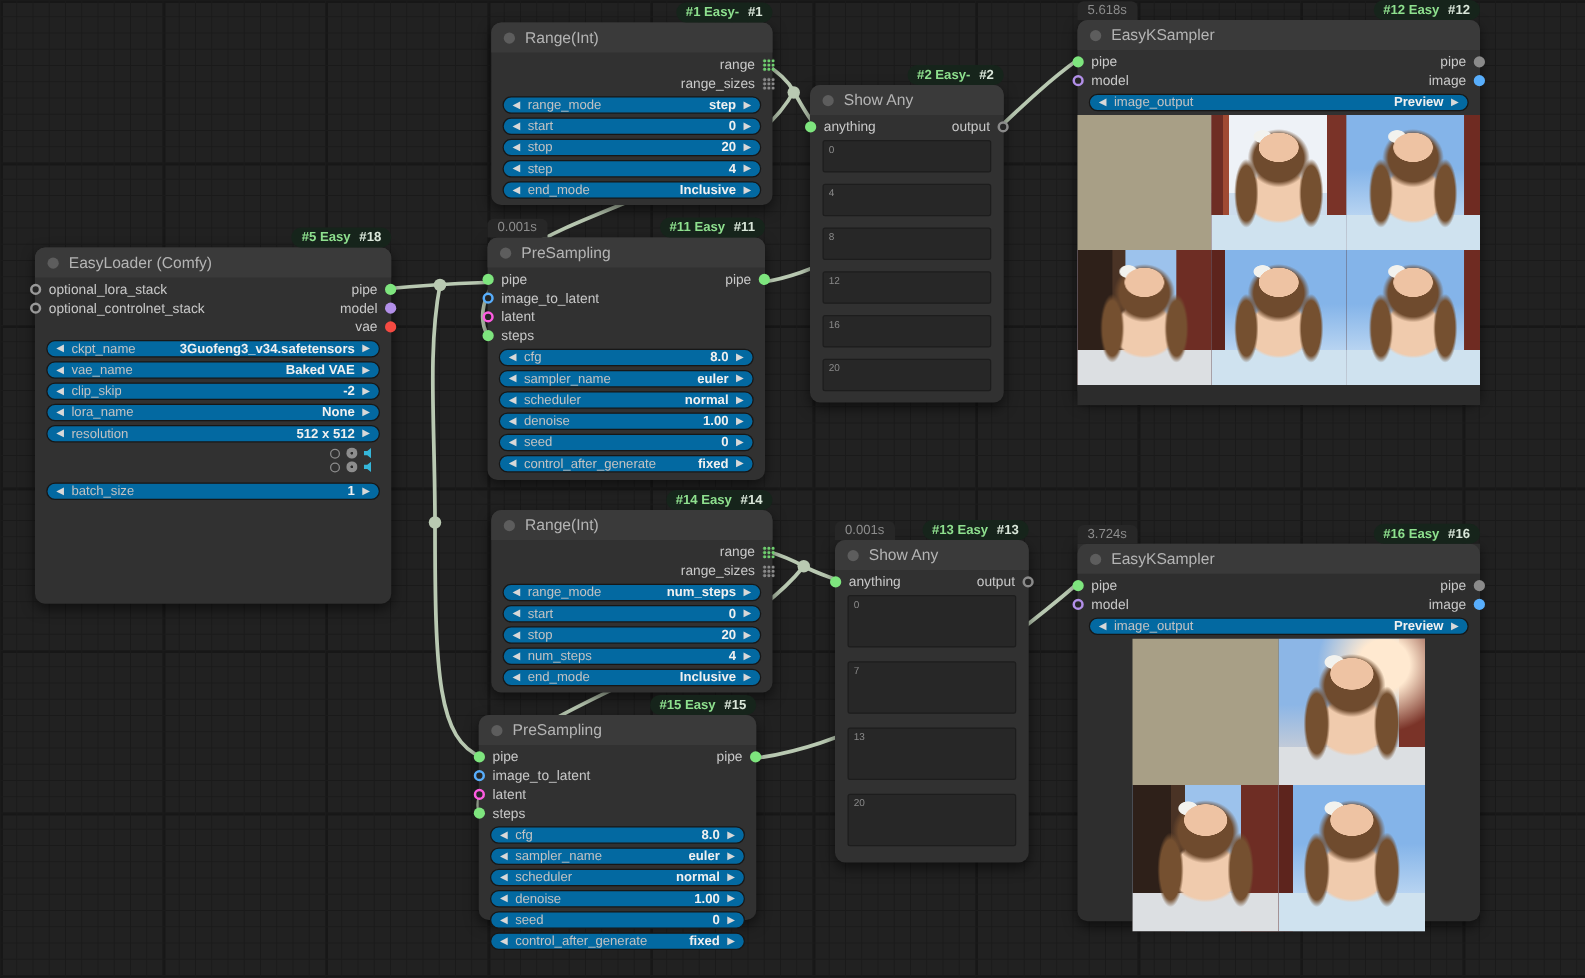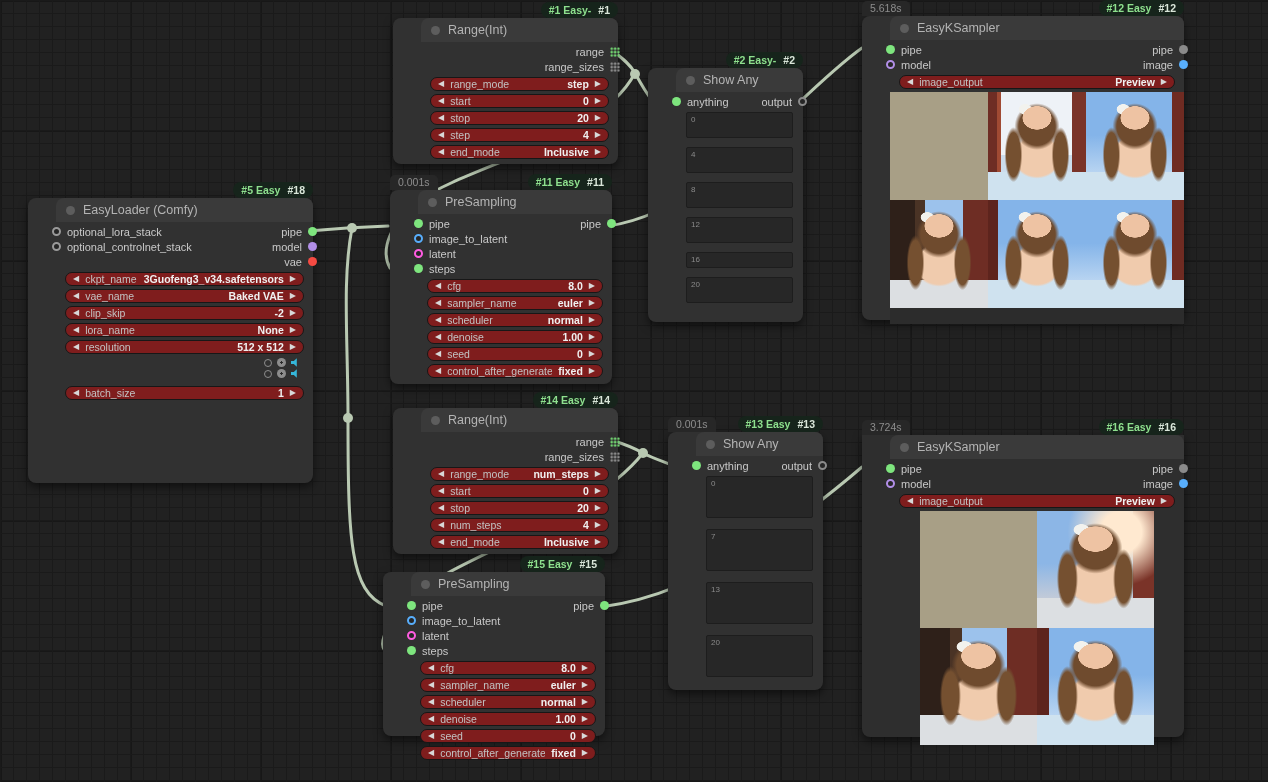--- a/index.html
+++ b/index.html
@@ -11,21 +11,21 @@
     background-image:
       linear-gradient(#1a1a1a 1px, transparent 1px),
       linear-gradient(90deg,#1a1a1a 1px, transparent 1px),
       linear-gradient(#171717 2px, transparent 2px),
       linear-gradient(90deg,#171717 2px, transparent 2px);
     background-size:13px 13px,13px 13px,130px 130px,130px 130px;
   }
   #wires { position:absolute; inset:0; z-index:1; }
   .node {
     position:absolute; z-index:2; background:#313131; border-radius:8px;
-    box-shadow:0 4px 10px rgba(0,0,0,.55); color:#c8c8c8; font-size:11px;padding-left:28px;
+    box-shadow:0 4px 10px rgba(0,0,0,.55); color:#c8c8c8; font-size:11px;
   }
   .nheader {
     height:24px; background:#3a3a3a; border-radius:8px 8px 0 0;
     display:flex; align-items:center; gap:8px; padding:0 10px;
     color:#b4b4b4; font-size:12.5px;
   }
   .cdot { width:9px; height:9px; border-radius:50%; background:#5d5d5d; flex:0 0 auto; }
   .idbadge {
     position:absolute; top:-16px; right:0; background:#16241b; color:#8ee08e;
     font-size:10.5px; font-weight:bold; padding:2px 8px; border-radius:9px;
@@ -50,21 +50,21 @@
   .ring-gray { border:2px solid #9a9a9a; background:#262626; }
   .ring-blue { border:2px solid #58aefc; background:#262626; }
   .ring-pink { border:2px solid #ff5ce1; background:#262626; }
   .ring-purple { border:2px solid #b28fe8; background:#262626; }
   .ring-g2 { border:2px solid #8a8a8a; background:#262626; }
   .grid-ic { width:10px; height:10px; flex:0 0 auto; margin-right:-7px;
     background-image:radial-gradient(circle, currentColor 1.1px, transparent 1.5px);
     background-size:3.4px 3.4px; }
   .gi-green { color:#6fd06f; } .gi-gray { color:#8a8a8a; }
   .pill {
-    height:14px; background:#7f1d1d; border:1px solid #171717; border-radius:8px;
+    height:14px; background:#0369a1; border:1px solid #171717; border-radius:8px;
     margin:3px 9px; display:flex; align-items:center; padding:0 7px; gap:6px;
     font-size:10.5px; color:#c2c2c2;
   }
   .arr { font-size:8px; color:#d8d8d8; line-height:1; flex:0 0 auto; }
   .arr-l::before { content:"◀"; } .arr-r::before { content:"▶"; }
   .plabel { flex:0 1 auto; overflow:hidden; white-space:nowrap; }
   .pvalue { margin-left:auto; color:#f0f0f0; font-weight:bold; white-space:nowrap; }
   .sabox {
     background:#272727; border:1px solid #1d1d1d; border-radius:2px;
     margin:0 10px 9px; padding:2px 4px; font-size:8px; color:#8a8a8a;
@@ -217,21 +217,21 @@
       </span>
     <span class="sr">
         <span>output</span>
         <span class="d out ring-g2"></span>
       </span>
   </div>
   <div class="sabox" style="height:26px">0</div>
   <div class="sabox" style="height:26px">4</div>
   <div class="sabox" style="height:26px">8</div>
   <div class="sabox" style="height:26px">12</div>
-  <div class="sabox" style="height:16px">16</div>
+  <div class="sabox" style="height:26px">16</div>
   <div class="sabox" style="height:26px">20</div>
 </div>
 
 <div class="node" style="left:862px;top:16px;width:322px;height:304px">
   <div class="timebadge">5.618s</div>
   <div class="idbadge">
       <span>#12 Easy</span>
       <span class="b2">#12</span>
     </div>
   <div class="nheader">

